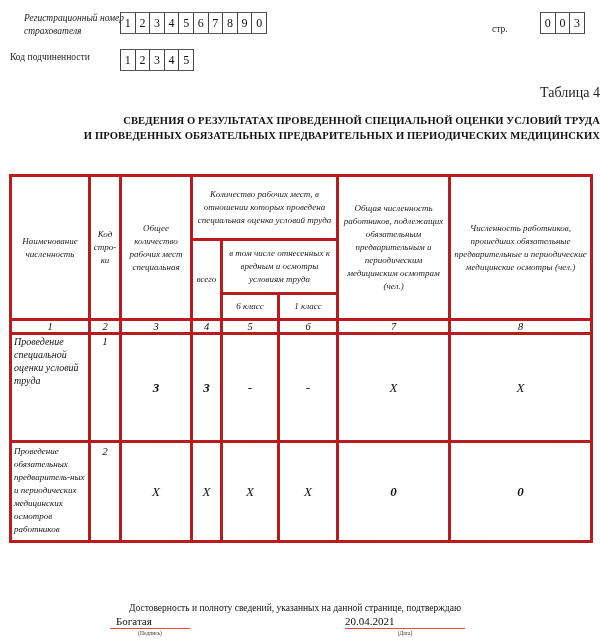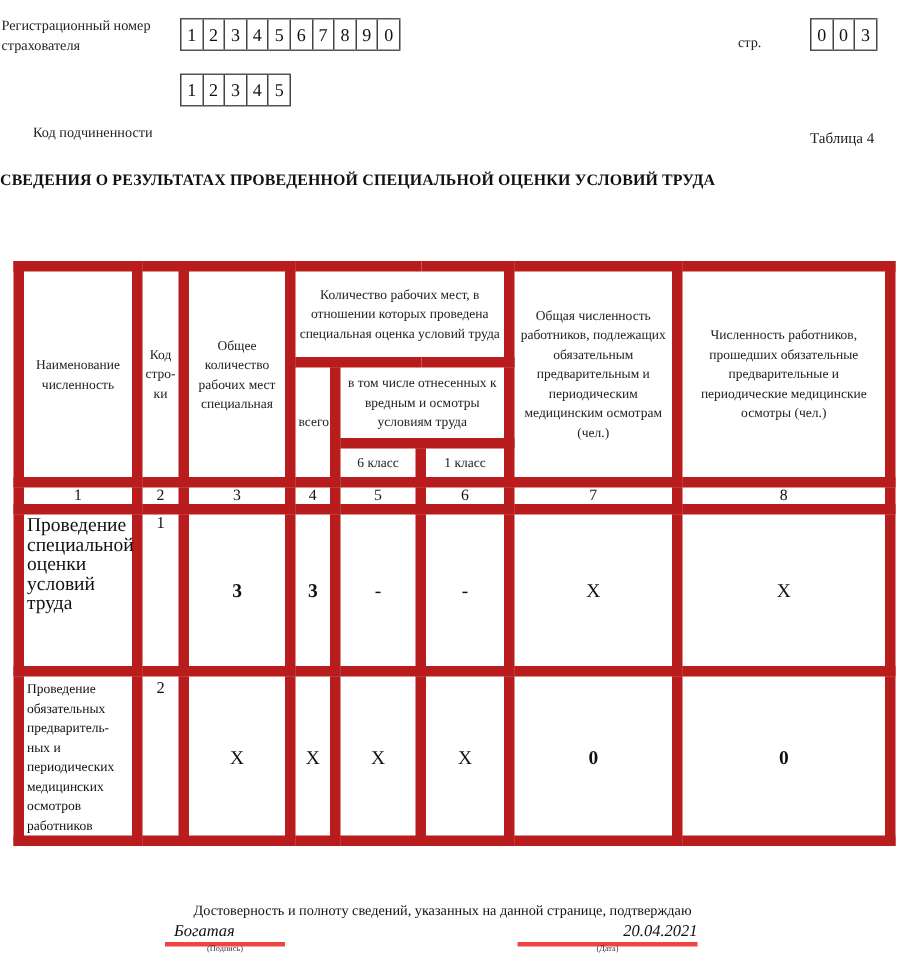--- a/index.html
+++ b/index.html
@@ -3,72 +3,73 @@
 <meta charset="utf-8">
 <style>
   html, body { margin: 0; padding: 0; background: #ffffff; }
   body { width: 600px; height: 641px; position: relative; overflow: hidden;
          font-family: "Liberation Serif", "DejaVu Serif", serif; color: #111; }
   .abs { position: absolute; }
   .lbl { font-size: 9.5px; line-height: 13px; color: #222; }
   .boxes { display: flex; border-left: 1px solid #444; border-top: 1px solid #555; border-bottom: 1px solid #555; }
   .box { width: 14.6px; height: 20px; border-right: 1px solid #444; font-size: 12px;
          display: flex; align-items: center; justify-content: center; box-sizing: border-box; }
-  .title { left: 0; width: 600px; top: 113px; text-align: left; font-weight: bold;
+  .title { left: 0; width: 600px; top: 113px; text-align: right; font-weight: bold;
            font-size: 10.6px; line-height: 15px; letter-spacing: 0.1px; }
   .tbl-wrap { left: 9px; top: 174px; }
   table { border-collapse: collapse; table-layout: fixed; width: 581px; font-size: 9px; }
-  td { border: 7px solid #b91c1c; text-align: center; vertical-align: middle; padding: 0 2px; line-height: 13px; }
+  td { border: 3px solid #b91c1c; text-align: center; vertical-align: middle; padding: 0 2px; line-height: 13px; font-style: italic; }
   .hdr td { color: #222; }
   .num td { height: 11px; font-size: 10.5px; line-height: 11px; padding: 0; }
   .left { text-align: left; vertical-align: top; padding-left: 2px; }
   .top { vertical-align: top; }
   .val { font-size: 13px; }
   .bold { font-weight: bold; }
   .sig { font-size: 9.5px; }
-  .line { border-bottom: 3px solid #ef4444; font-style: italic; }
+  .line { border-bottom: 1px solid #ef4444; }
   .small { font-size: 5.5px; color: #333; text-align: center; }
 </style>
 </head>
 <body>
 
-<div class="abs lbl" style="left:1px; top:12px; width:110px;">Регистрационный номер страхователя</div>
+<div class="abs lbl" style="left:24px; top:12px; width:110px;font-style:italic;">Регистрационный номер страхователя</div>
 <div class="abs boxes" style="left:120px; top:12px;" id="reg-boxes">
     <div class="box">1</div>
     <div class="box">2</div>
     <div class="box">3</div>
     <div class="box">4</div>
     <div class="box">5</div>
     <div class="box">6</div>
     <div class="box">7</div>
     <div class="box">8</div>
     <div class="box">9</div>
     <div class="box">0</div>
   </div>
 
-<div class="abs lbl" style="left:22px; top:51px;margin-top:32px;">Код подчиненности</div>
+<div class="abs lbl" style="left:10px; top:51px;">Код подчиненности</div>
 <div class="abs boxes" style="left:120px; top:49px;" id="sub-boxes">
     <div class="box">1</div>
     <div class="box">2</div>
     <div class="box">3</div>
     <div class="box">4</div>
     <div class="box">5</div>
   </div>
 
 <div class="abs lbl" style="left:492px; top:23px;">стр.</div>
 <div class="abs boxes" style="left:540px; top:12px;" id="page-boxes">
     <div class="box">0</div>
     <div class="box">0</div>
     <div class="box">3</div>
   </div>
 
-<div class="abs lbl" style="left:540px; top:86px; font-size:10px;text-align:center;">Таблица 4</div>
+<div class="abs lbl" style="left:540px; top:86px; font-size:14px;text-align:center;">Таблица 4</div>
 
 <div class="abs title">
   <div>СВЕДЕНИЯ  О РЕЗУЛЬТАТАХ ПРОВЕДЕННОЙ СПЕЦИАЛЬНОЙ ОЦЕНКИ УСЛОВИЙ ТРУДА</div>
+  <div>И ПРОВЕДЕННЫХ ОБЯЗАТЕЛЬНЫХ ПРЕДВАРИТЕЛЬНЫХ И ПЕРИОДИЧЕСКИХ МЕДИЦИНСКИХ</div>
 </div>
 
 <div class="abs tbl-wrap">
 <table>
   <colgroup>
     <col style="width:79px">
         <col style="width:31px">
         <col style="width:71px">
         <col style="width:30px">
     <col style="width:57px">
@@ -97,21 +98,21 @@
     <td>1</td>
     <td>2</td>
     <td>3</td>
     <td>4</td>
     <td>5</td>
     <td>6</td>
     <td>7</td>
     <td>8</td>
   </tr>
   <tr style="height:108px;">
-    <td class="left" style="font-size:13px; line-height:13px;">Проведение специальной оценки условий труда</td>
+    <td class="left" style="font-size:10px; line-height:13px;">Проведение специальной оценки условий труда</td>
     <td class="top val" style="font-size:11px;">1</td>
     <td class="val bold">3</td>
     <td class="val bold">3</td>
     <td class="val">-</td>
     <td class="val">-</td>
     <td class="val">X</td>
     <td class="val">X</td>
   </tr>
   <tr style="height:100px;">
     <td class="left" style="font-size:9px; line-height:13px; padding-top:2px;">Проведение обязательных предваритель-ных и периодических медицинских осмотров работников</td>
@@ -125,16 +126,16 @@
   </tr>
 </tbody>
     </table>
 </div>
 
 <div class="abs sig" style="left:0; width:600px; top:603px; text-align:center; left:-5px;">Достоверность и полноту сведений, указанных на данной странице, подтверждаю</div>
 <div class="abs line" style="left:110px; top:615px; width:80px; font-size:11px; line-height:13px;">
   <span style="padding-left:6px;">Богатая</span>
 </div>
 <div class="abs small" style="left:110px; top:630px; width:80px;">(Подпись)</div>
-<div class="abs line" style="left:345px; top:615px; width:120px; font-size:11px; line-height:13px; text-align:right;">
+<div class="abs line" style="left:345px; top:615px; width:120px; font-size:11px; line-height:13px; text-align:left;">
   <span>20.04.2021</span>
 </div>
 <div class="abs small" style="left:345px; top:630px; width:120px;">(Дата)</div>
 
 </body></html>

